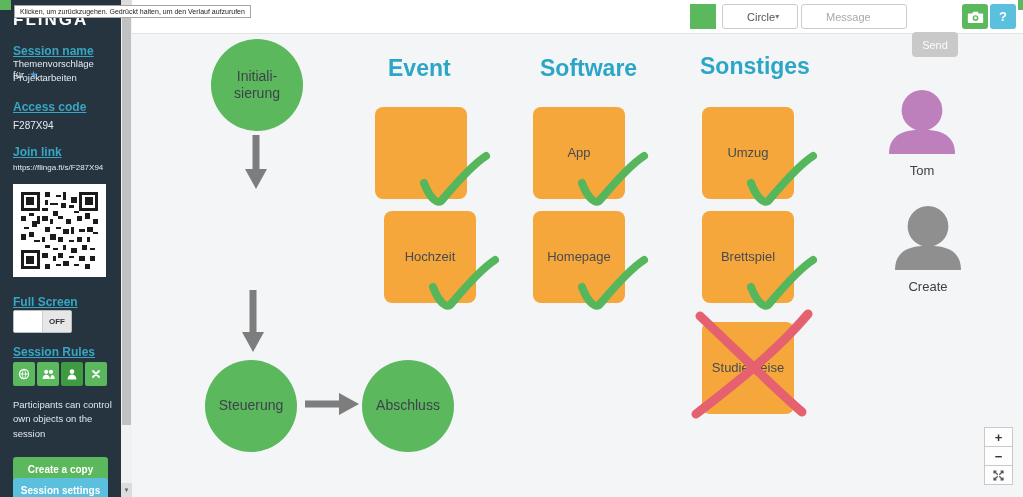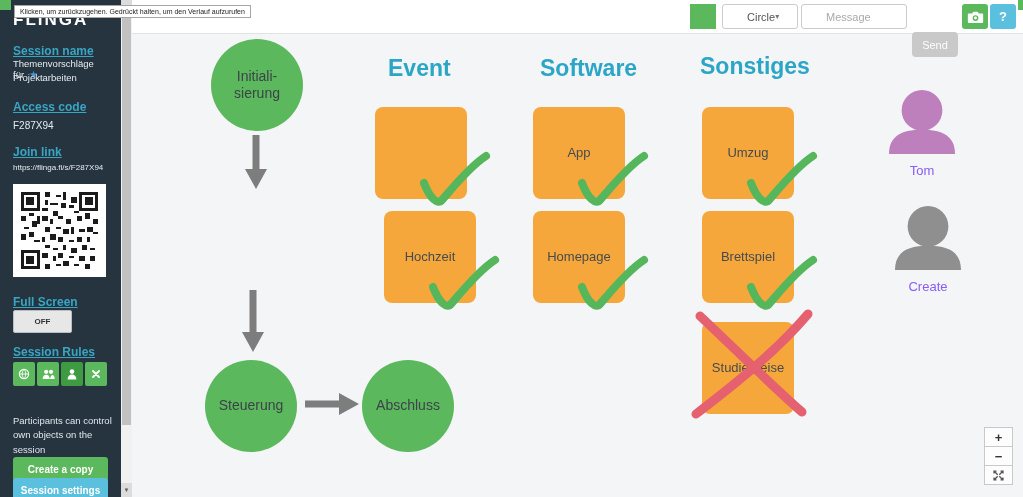--- a/index.html
+++ b/index.html
@@ -9,27 +9,27 @@
 
   
   #sidebar{left:0;top:0;width:121px;height:497px;background:#263440;color:#e8eef2;z-index:5;}
   .sb-h{position:absolute;left:13px;color:#38a6c2;font-size:12px;font-weight:700;text-decoration:underline;}
   .sb-t{position:absolute;left:13px;font-size:9.5px;color:#e4ebf0;}
   #logo{position:absolute;left:13px;top:10px;font-size:17px;font-weight:700;color:#fff;letter-spacing:2px;}
   #star{color:#4a97d2;font-size:10px;margin-left:5px;cursor:pointer;}
   #qr{position:absolute;left:13px;top:184px;width:93px;height:93px;background:#fff;}
   #qr svg{position:absolute;left:8px;top:8px;width:77px;height:77px;shape-rendering:crispEdges;}
   #toggle{position:absolute;left:13px;top:310px;width:57px;height:21px;display:flex;
-          border:1px solid #b9bec2;border-radius:2px;background:#e7e7e7;cursor:pointer;flex-direction:column;}
+          border:1px solid #b9bec2;border-radius:2px;background:#e7e7e7;cursor:pointer;}
   #toggle .knob{width:28px;background:#fff;border-right:1px solid #cfcfcf;}
   #toggle .state{flex:1;font-size:8px;font-weight:700;color:#333;display:flex;align-items:center;justify-content:center;}
   #rules{position:absolute;left:13px;top:362px;display:flex;gap:2px;}
   .rule-btn{width:22px;height:24px;background:#5cb85c;border-radius:2px;display:flex;align-items:center;justify-content:center;cursor:pointer;}
   .rule-btn.selected{background:#3f9b42;}
-  #rules-desc{position:absolute;left:13px;top:398px;width:102px;font-size:9.5px;line-height:1.5;color:#dfe7ec;margin-top:16px;}
+  #rules-desc{position:absolute;left:13px;top:398px;width:102px;font-size:9.5px;line-height:1.5;color:#dfe7ec;}
   .sb-btn{position:absolute;left:13px;width:95px;height:24px;border-radius:3px;color:#fff;
           font-size:10px;font-weight:700;display:flex;align-items:center;justify-content:center;cursor:pointer;}
   #btn-copy{top:457px;background:#5cb85c;}
   #btn-settings{top:478px;background:#5bc0de;}
 
   
   #scrollbar{left:121px;top:0;width:11px;height:497px;background:#f1f1f1;z-index:6;}
   #scroll-thumb{position:absolute;left:1px;top:16px;width:9px;height:409px;background:#c1c1c1;}
   .scroll-arrow{position:absolute;left:0;width:11px;height:14px;font-size:6px;color:#606060;
                 display:flex;align-items:center;justify-content:center;background:#dcdcdc;cursor:pointer;}
@@ -58,21 +58,21 @@
   .node{position:absolute;width:92px;height:92px;border-radius:50%;background:#5cb85c;display:flex;
         align-items:center;justify-content:center;text-align:center;font-size:14px;color:#3c434a;
         white-space:pre-line;line-height:1.25;cursor:pointer;}
   .note{position:absolute;width:92px;height:92px;border-radius:8px;background:#f6a73c;display:flex;
         align-items:center;justify-content:center;text-align:center;font-size:13px;color:#474b4f;
         white-space:pre-line;line-height:1.2;cursor:pointer;}
   .check{position:absolute;right:-24px;bottom:-12px;width:74px;height:62px;pointer-events:none;}
   .cross{position:absolute;left:-12px;top:-16px;width:126px;height:114px;pointer-events:none;}
   .arrow{position:absolute;pointer-events:none;}
   .user{position:absolute;width:72px;text-align:center;cursor:pointer;}
-  .user .name{margin-top:3px;font-size:13px;color:#8b5cf6;}
+  .user .name{margin-top:3px;font-size:13px;color:#404040;}
 
   
   #zoomctl{left:984px;top:428px;z-index:8;}
   .zbtn{width:29px;height:20px;background:#fdfdfd;border:1px solid #c9c9c9;color:#333;font-size:13px;font-weight:700;
         display:flex;align-items:center;justify-content:center;margin-top:-1px;cursor:pointer;box-sizing:border-box;}
 
   
   #tooltip{left:14px;top:5px;background:#fff;border:1px solid #a5a5a5;padding:2px 5px;font-size:7px;
            color:#222;white-space:nowrap;z-index:60;}
   .corner{background:#5cb85c;z-index:50;}

